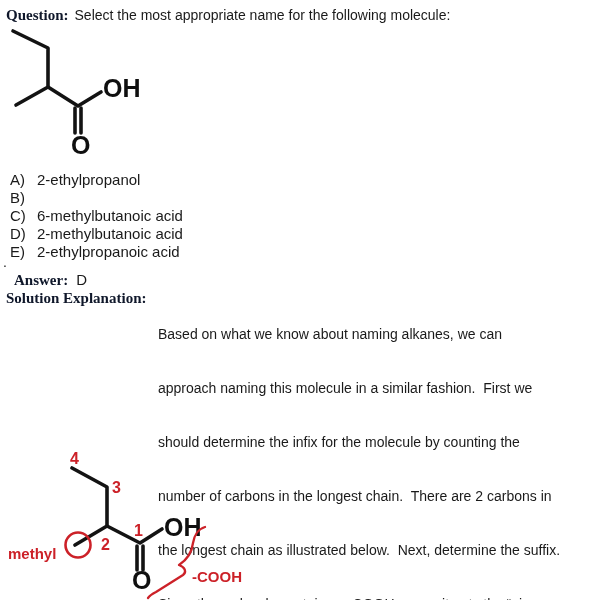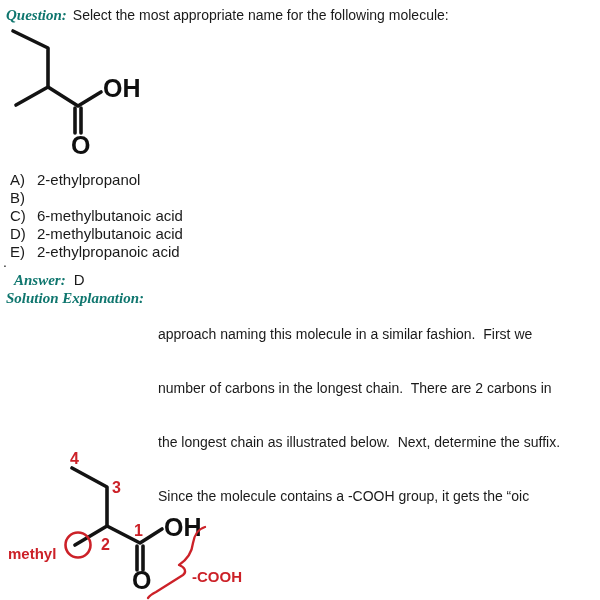--- a/index.html
+++ b/index.html
@@ -1,18 +1,18 @@
 <!DOCTYPE html>
 <html><head>
 <meta charset="utf-8">
 <style>
   html,body{margin:0;padding:0;background:#ffffff;}
   .page{position:relative;width:600px;height:600px;background:#ffffff;overflow:hidden;
         font-family:"Liberation Sans",sans-serif;color:#141414;}
-  .serif-label{font-family:"Liberation Serif",serif;font-weight:bold;font-size:15px;color:#0f766e;font-style:italic;}
+  .serif-label{font-family:"Liberation Serif",serif;font-weight:bold;font-size:15px;color:#0f172a;}
   .q-row{position:absolute;left:6px;top:6px;white-space:nowrap;}
   .q-text{font-size:14px;margin-left:6px;color:#1a1a1a;}
   .mol-top{position:absolute;left:0px;top:25px;}
   .mol-bottom{position:absolute;left:0px;top:443px;}
   .bond{fill:none;stroke:#131313;stroke-width:3.6;stroke-linecap:round;stroke-linejoin:round;}
   .atom{font-family:"Liberation Sans",sans-serif;font-weight:bold;font-size:25px;fill:#0f0f0f;}
   .rednum{font-family:"Liberation Sans",sans-serif;font-weight:bold;font-size:16px;fill:#cc2128;}
   .redlabel{font-family:"Liberation Sans",sans-serif;font-weight:bold;font-size:15px;fill:#cc2128;}
   .redstroke{fill:none;stroke:#cc2128;stroke-linecap:round;stroke-linejoin:round;}
   .choices{position:absolute;left:10px;top:171px;font-size:15px;color:#1a1a1a;}
@@ -66,21 +66,23 @@
   </div>
 
   <div class="stray">.</div>
 
   <div class="answer-row">
     <span class="serif-label">Answer:</span><span class="answer-value">D</span>
   </div>
 
   <div class="sol-label serif-label">Solution Explanation:</div>
   <div class="sol-lines">
+    <div>Based on what we know about naming alkanes, we can</div>
     <div>approach naming this molecule in a similar fashion.  First we</div>
+    <div>should determine the infix for the molecule by counting the</div>
     <div>number of carbons in the longest chain.  There are 2 carbons in</div>
     <div>the longest chain as illustrated below.  Next, determine the suffix.</div>
     <div>Since the molecule contains a -COOH group, it gets the “oic</div>
     
     
     
   </div>
 
   <svg class="mol-bottom" width="250" height="157" viewBox="0 443 250 157">
 

